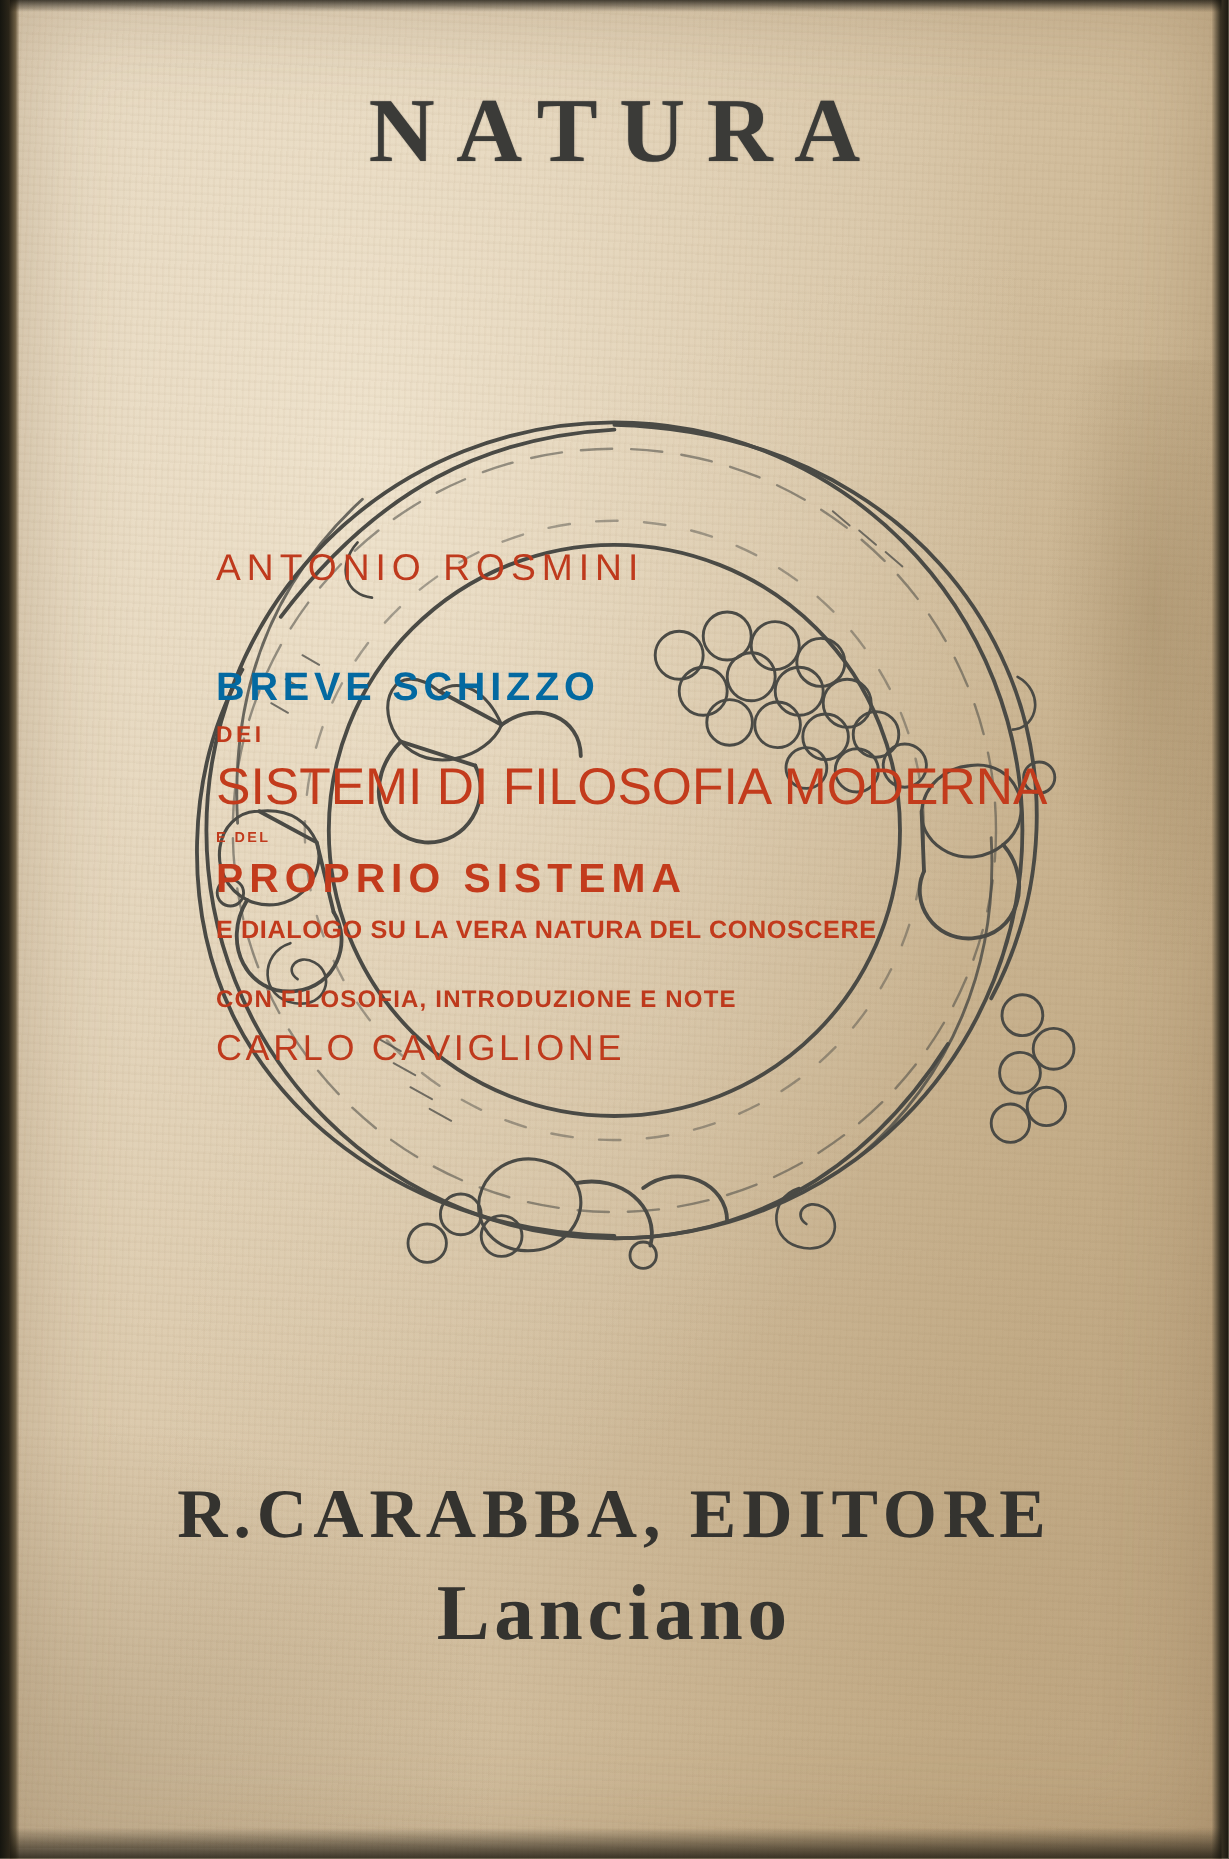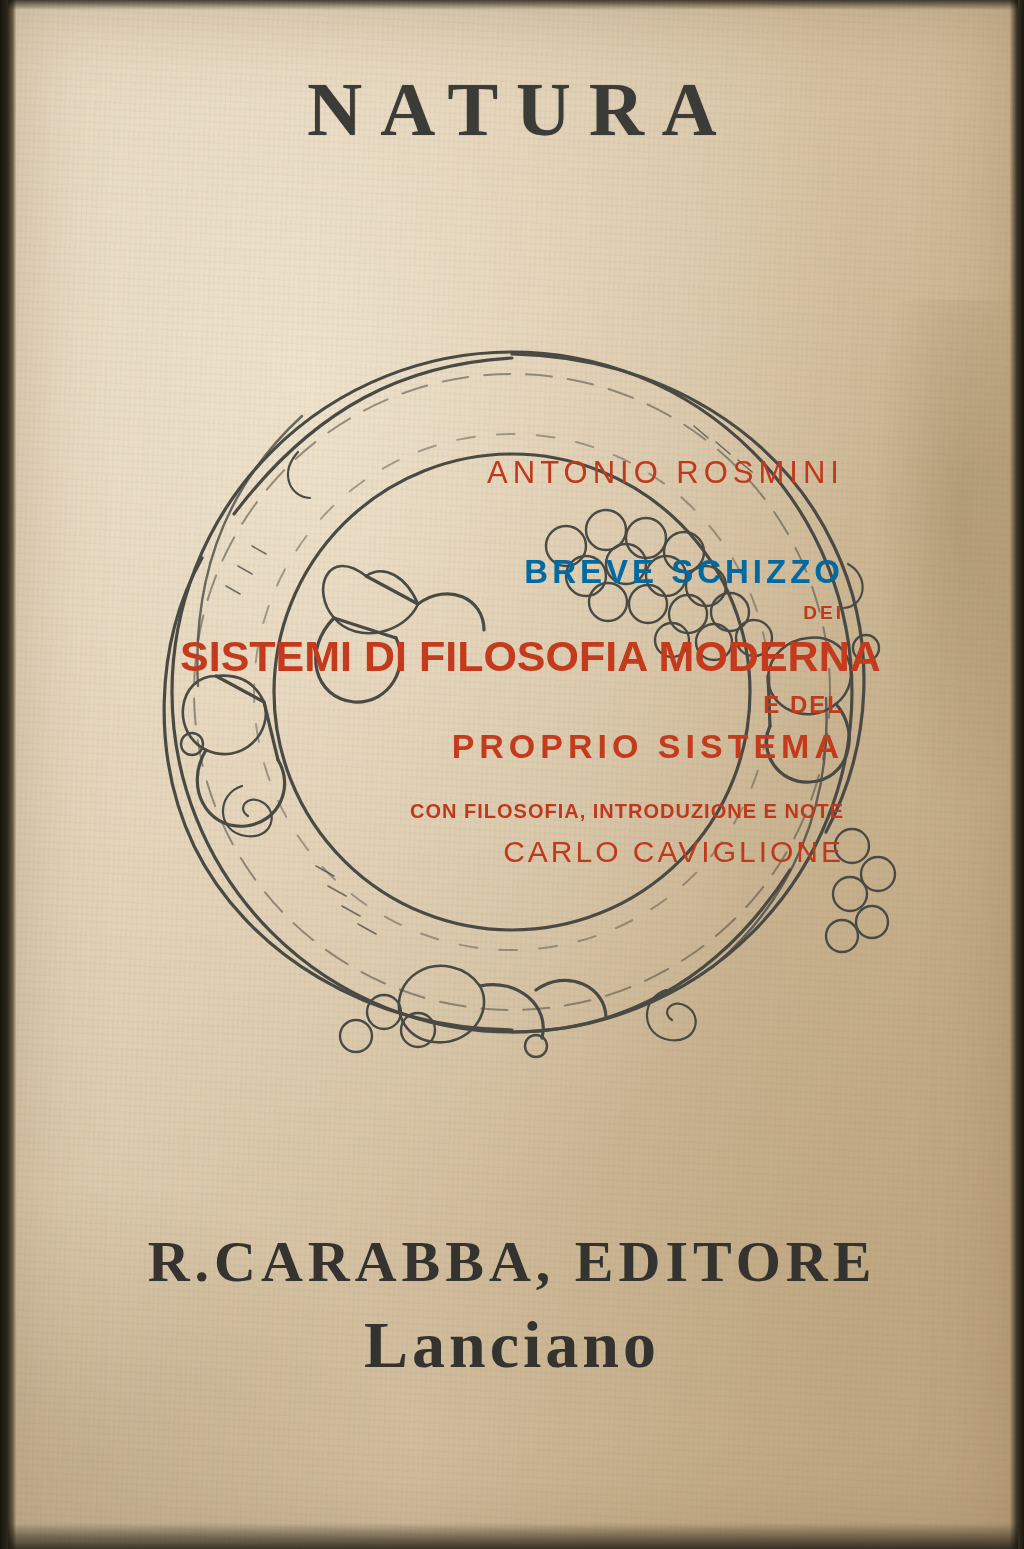--- a/index.html
+++ b/index.html
@@ -108,21 +108,21 @@
     height: 892px;
   }
   .wreath svg { display:block; }
 
   
   .inner-text {
     position: absolute;
     left: 180px;
     top: 455px;
     width: 664px;
-    text-align: right;
+    text-align: left;
     color: #c0391c;
     font-family: "Liberation Sans", sans-serif;
   }
   .t-author {
     font-size: 31px;
     letter-spacing: 5px;
     font-weight: 400;
     color: #bf3a1d;
     margin-bottom: 62px;
   }
@@ -134,28 +134,28 @@
   }
   .t-dei {
     font-size: 19px;
     font-weight: 700;
     letter-spacing: 3px;
     margin-top: 11px;
     color: #c13a1c;
   }
   .t-main {
     font-size: 43px;
-    font-weight: 700;
+    font-weight: 400;
     letter-spacing: 0px;
     margin-top: 8px;
     color: #c33b1c;
     white-space: nowrap;
   }
   .t-edel {
-    font-size: 24px;
+    font-size: 12px;
     font-weight: 700;
     letter-spacing: 2px;
     margin-top: 10px;
     color: #c13a1c;
   }
   .t-proprio {
     font-size: 34px;
     font-weight: 700;
     letter-spacing: 5px;
     margin-top: 8px;
@@ -316,20 +316,21 @@
     </svg>
   </div>
 
   <div class="inner-text">
     <div class="t-author">ANTONIO ROSMINI</div>
     <div class="t-breve">BREVE SCHIZZO</div>
     <div class="t-dei">DEI</div>
     <div class="t-main">SISTEMI DI FILOSOFIA MODERNA</div>
     <div class="t-edel">E DEL</div>
     <div class="t-proprio">PROPRIO SISTEMA</div>
+    <div class="t-dialogo">E DIALOGO SU LA VERA NATURA DEL CONOSCERE</div>
     <div class="t-pref">CON FILOSOFIA, INTRODUZIONE E NOTE</div>
     <div class="t-editor-name">CARLO CAVIGLIONE</div>
   </div>
 
   <div class="publisher">
     <span class="pl1">R.CARABBA, EDITORE</span>
     <span class="pl2">Lanciano</span>
   </div>
 
 </div>

